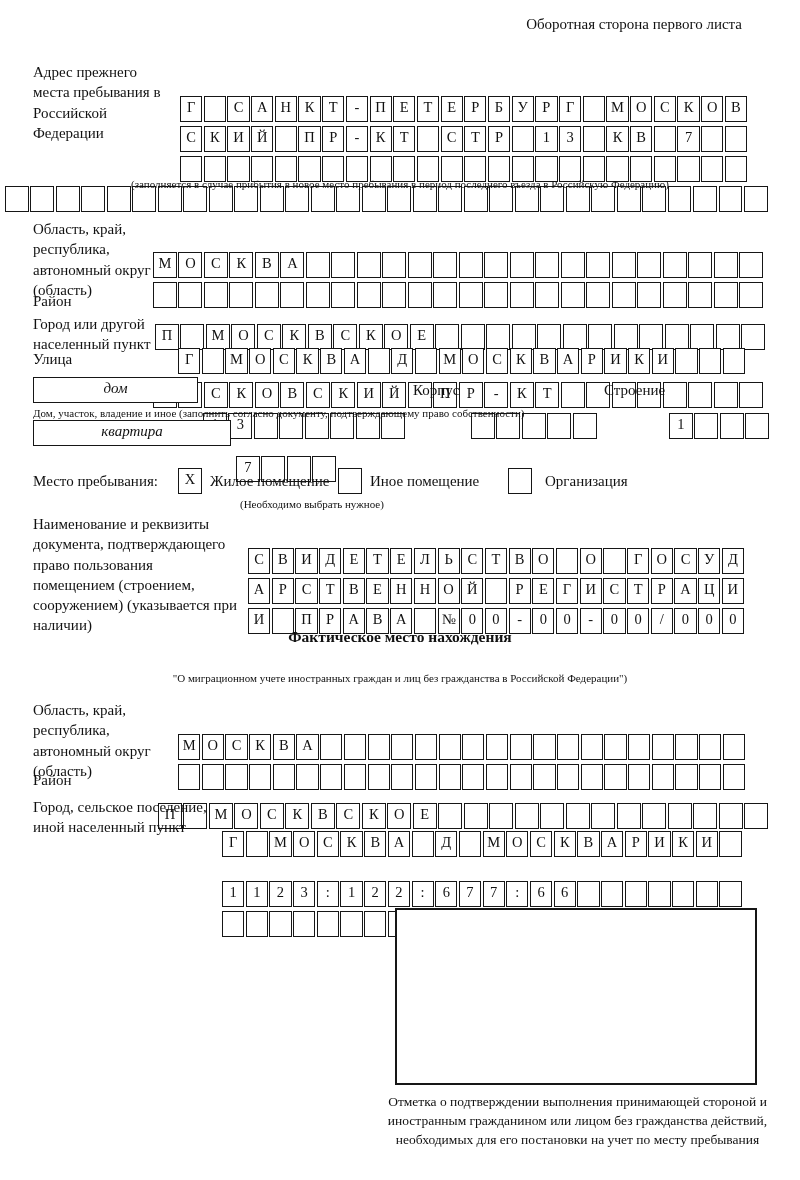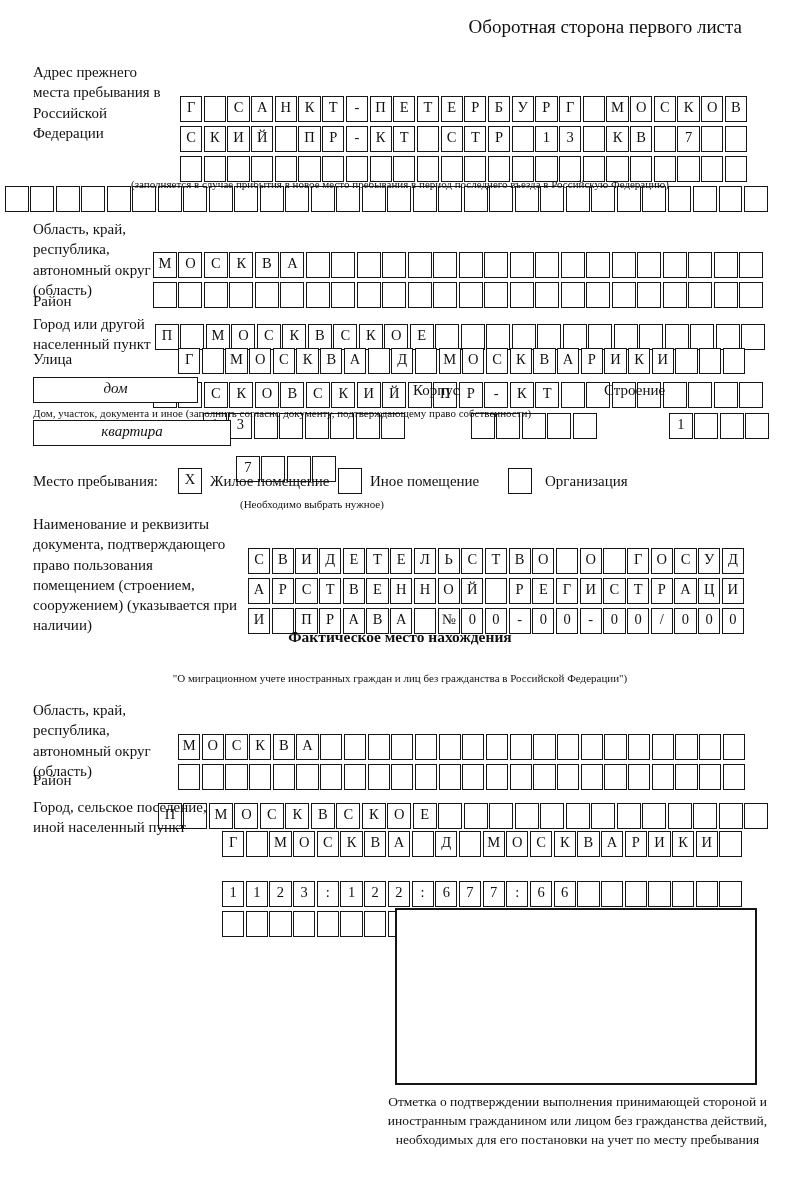--- a/index.html
+++ b/index.html
@@ -1,20 +1,20 @@
 <!DOCTYPE html>
 <html><head>
 <meta charset="utf-8">
 <style>
   html,body{margin:0;padding:0;background:#ffffff;}
   .page{
     position:relative;width:800px;height:1180px;background:#fff;
     font-family:"Liberation Serif","DejaVu Serif",serif;color:#111;overflow:hidden;
   }
-  .title{position:absolute;top:16px;right:58px;font-size:19px;}
+  .title{position:absolute;top:16px;right:58px;font-size:15px;}
   .lbl{position:absolute;font-size:15px;line-height:20.3px;}
   .heading{position:absolute;left:0;width:100%;text-align:center;font-weight:bold;font-size:15.5px;}
   .note{position:absolute;font-size:11px;}
   .note.center{left:0;width:100%;text-align:center;}
   .cells{position:absolute;white-space:nowrap;height:44px;margin-top:36px;}
   .cell{
     display:inline-block;box-sizing:border-box;width:23.9px;height:26px;
     border:1.8px solid #161616;margin-right:1.6px;text-align:center;
     font-size:14.5px;line-height:21px;overflow:hidden;vertical-align:top;background:#fff;
   }
@@ -57,21 +57,21 @@
 
   <div class="lbl" style="left:33px;top:349px">Улица</div>
   <div class="cells" style="left:153px;top:346px"><span class="cell">М</span><span class="cell">О</span><span class="cell">С</span><span class="cell">К</span><span class="cell">О</span><span class="cell">В</span><span class="cell">С</span><span class="cell">К</span><span class="cell">И</span><span class="cell">Й</span><span class="cell">&nbsp;</span><span class="cell">П</span><span class="cell">Р</span><span class="cell">-</span><span class="cell">К</span><span class="cell">Т</span><span class="cell">&nbsp;</span><span class="cell">&nbsp;</span><span class="cell">&nbsp;</span><span class="cell">&nbsp;</span><span class="cell">&nbsp;</span><span class="cell">&nbsp;</span><span class="cell">&nbsp;</span><span class="cell">&nbsp;</span></div>
 
   <div class="bigbox" style="left:33px;top:377px;width:165px">дом</div>
   <div class="cells" style="left:203px;top:377px"><span class="cell">1</span><span class="cell">3</span><span class="cell">&nbsp;</span><span class="cell">&nbsp;</span><span class="cell">&nbsp;</span><span class="cell">&nbsp;</span><span class="cell">&nbsp;</span><span class="cell">&nbsp;</span></div>
   <div class="lbl" style="left:413px;top:380px">Корпус</div>
   <div class="cells" style="left:471px;top:377px"><span class="cell">&nbsp;</span><span class="cell">&nbsp;</span><span class="cell">&nbsp;</span><span class="cell">&nbsp;</span><span class="cell">&nbsp;</span></div>
   <div class="lbl" style="left:604px;top:380px">Строение</div>
   <div class="cells" style="left:669px;top:377px"><span class="cell">1</span><span class="cell">&nbsp;</span><span class="cell">&nbsp;</span><span class="cell">&nbsp;</span></div>
-  <div class="note" style="left:33px;top:407px">Дом, участок, документа и иное (заполнить согласно документу, подтверждающему право собственности)</div>
+  <div class="note" style="left:33px;top:407px">Дом, участок, владение и иное (заполнить согласно документу, подтверждающему право собственности)</div>
 
   <div class="bigbox" style="left:33px;top:420px;width:198px">квартира</div>
   <div class="cells" style="left:236px;top:420px"><span class="cell">7</span><span class="cell">&nbsp;</span><span class="cell">&nbsp;</span><span class="cell">&nbsp;</span></div>
 
   <div class="lbl" style="left:33px;top:471px">Место пребывания:</div>
   <span class="cellbox" style="left:178px;top:468px">X</span>
   <div class="lbl" style="left:210px;top:471px">Жилое помещение</div>
   <span class="cellbox" style="left:338px;top:468px"></span>
   <div class="lbl" style="left:370px;top:471px">Иное помещение</div>
   <span class="cellbox" style="left:508px;top:468px"></span>

